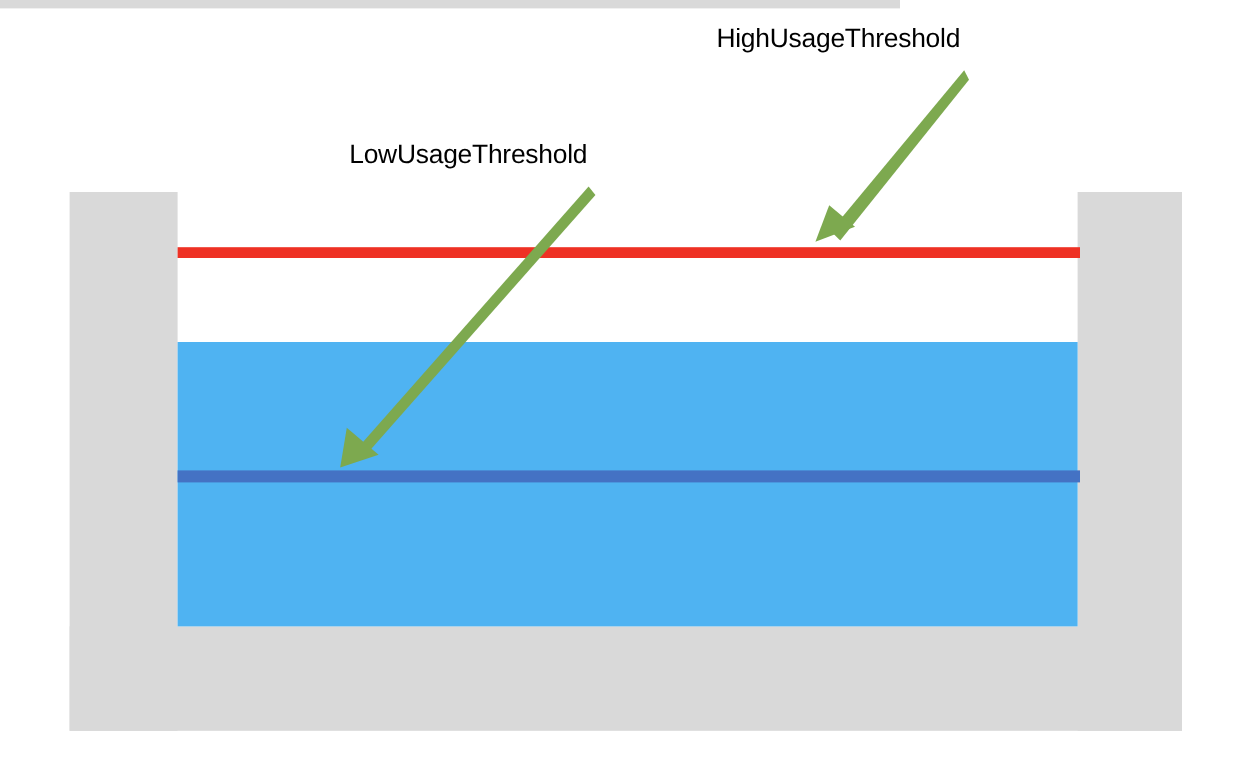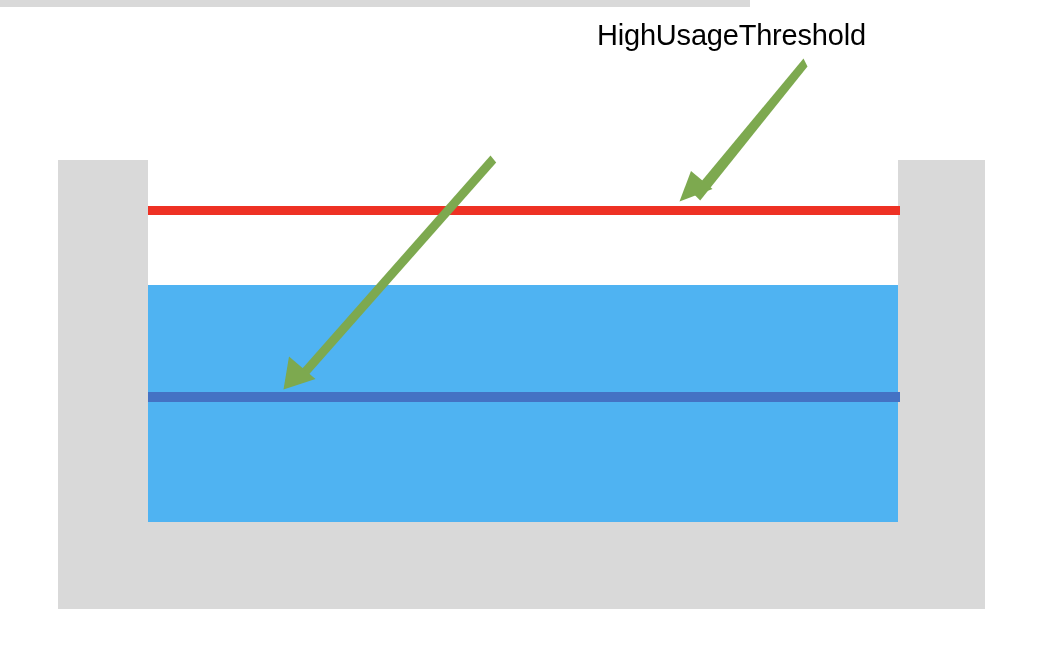--- a/index.html
+++ b/index.html
@@ -53,21 +53,21 @@
     top: 392px;
     width: 752px;
     height: 10px;
     background: #4472c4;
   }
 
   
   .callout-label {
     position: absolute;
     color: #000000;
-    font-size: 29px;
+    font-size: 22px;
     line-height: 1.1;
     white-space: nowrap;
     letter-spacing: -0.2px;
   }
   #high-usage-threshold-label { left: 597px; top: 20px; }
   #low-usage-threshold-label  { left: 291px; top: 117px; }
 
   
   #arrow-layer {
     position: absolute;
@@ -97,14 +97,15 @@
       <polygon fill="#7da94f" points="803.5,58.5 807.5,66.5 700.2,200.5 692.2,192.5"></polygon>
       <polygon fill="#7da94f" points="679.5,201.5 691.0,171.0 712.5,189.0"></polygon>
     </g>
     <g>
       <polygon fill="#7da94f" points="490.5,155.5 496.2,162.5 304.5,379.5 298.8,372.5"></polygon>
       <polygon fill="#7da94f" points="283.5,389.5 289.0,356.5 315.5,379.0"></polygon>
     </g>
   </svg>
 
   <div class="callout-label" id="high-usage-threshold-label">HighUsageThreshold</div>
+  <div class="callout-label" id="low-usage-threshold-label">LowUsageThreshold</div>
 
 </div>
 
 </body></html>

